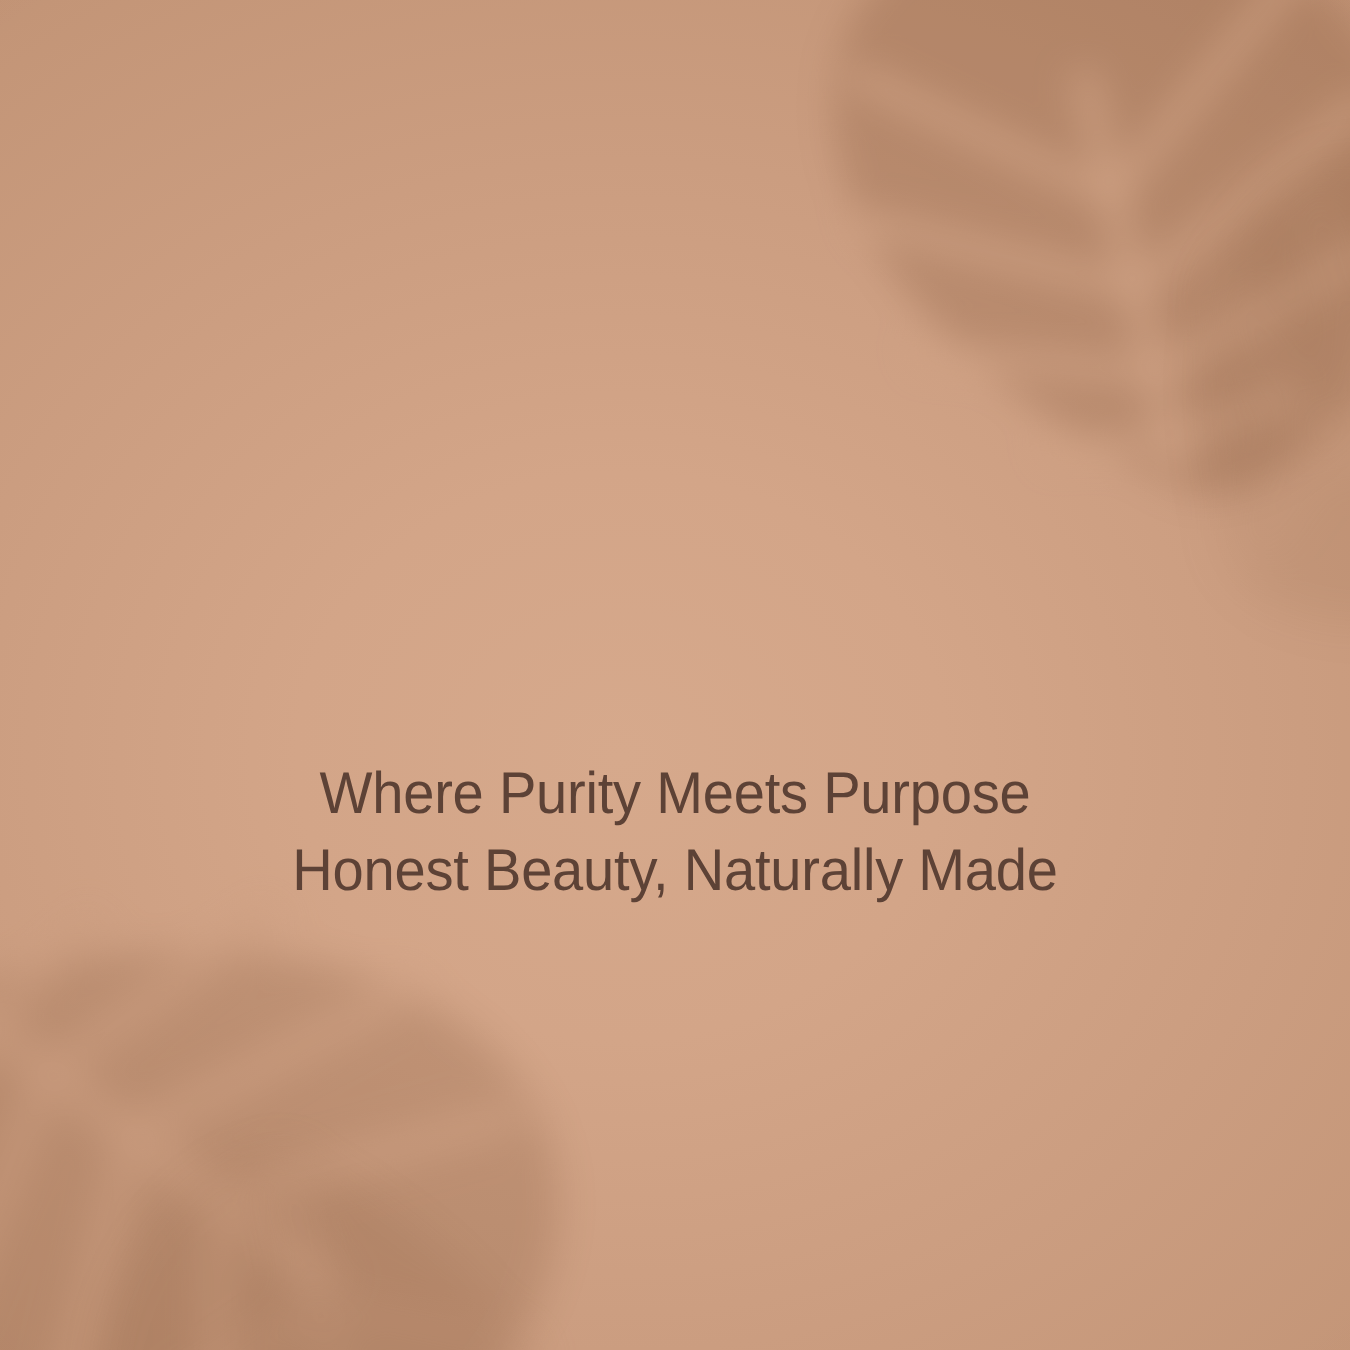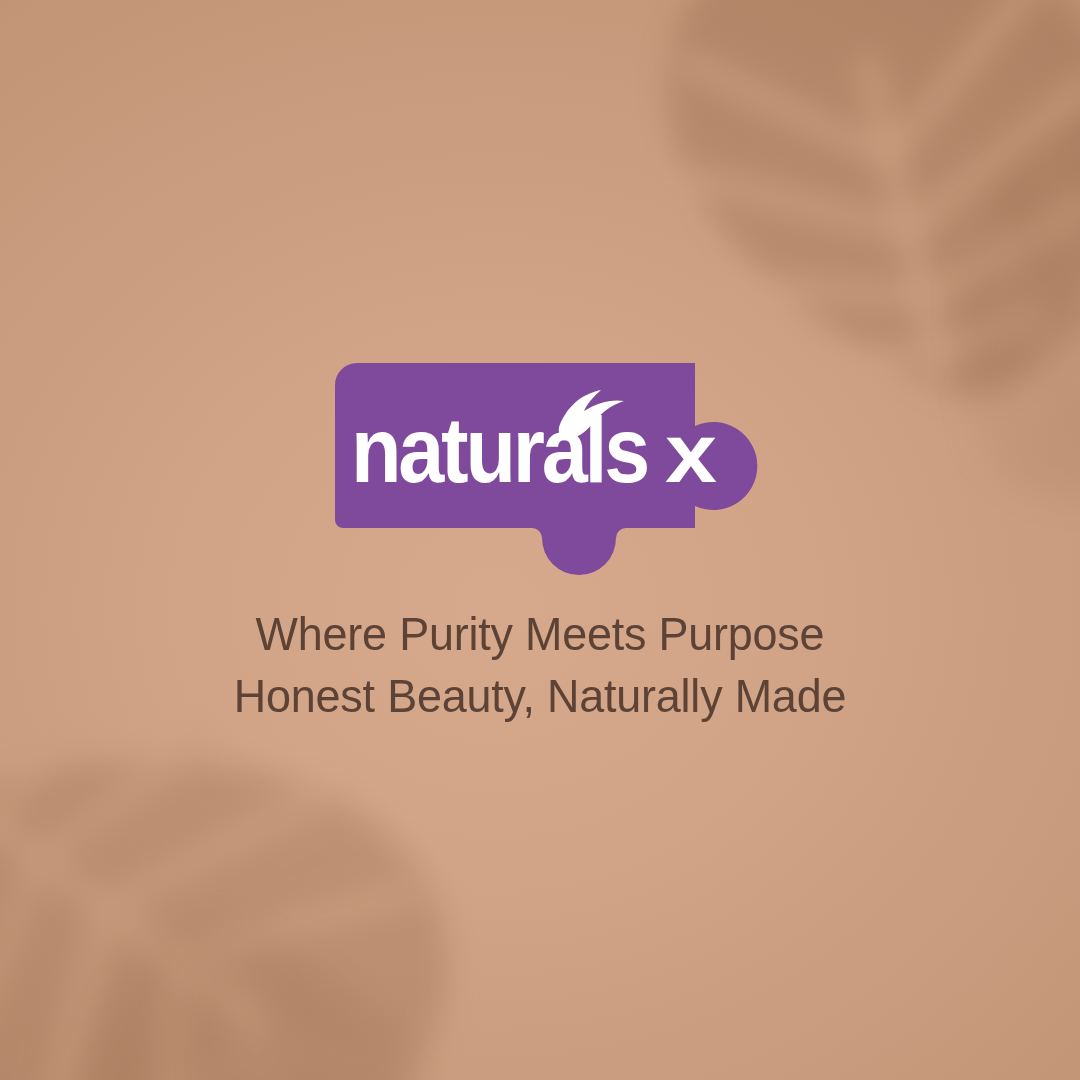--- a/index.html
+++ b/index.html
@@ -193,77 +193,19 @@
         <path d="M196 196 L318 110" stroke-width="11"></path>
         <path d="M198 250 L340 192" stroke-width="11"></path>
         <path d="M196 196 L80 110" stroke-width="11"></path>
         <path d="M198 250 L62 192" stroke-width="11"></path>
       </g>
     </svg>
   </div>
 
   <div class="bg-vignette"></div>
 
-  <div class="badge-wrap">
-    <svg viewBox="0 0 425 207" aria-hidden="true">
-      <defs>
-        <clipPath id="badgeClip">
-          <path d="
-            M 22 0
-            L 360 0
-            L 360 63
-            A 44 44 0 1 1 360 143
-            L 360 165
-            L 291 165
-            A 10 10 0 0 0 281 175
-            A 37 37 0 1 1 207 175
-            A 10 10 0 0 0 197 165
-            L 8 165
-            A 8 8 0 0 1 0 157
-            L 0 22
-            A 22 22 0 0 1 22 0
-            Z"></path>
-        </clipPath>
-      </defs>
-
-      <path d="
-            M 22 0
-            L 360 0
-            L 360 63
-            A 44 44 0 1 1 360 143
-            L 360 165
-            L 291 165
-            A 10 10 0 0 0 281 175
-            A 37 37 0 1 1 207 175
-            A 10 10 0 0 0 197 165
-            L 8 165
-            A 8 8 0 0 1 0 157
-            L 0 22
-            A 22 22 0 0 1 22 0
-            Z" fill="#7f4a9c"></path>
-
-      <g clip-path="url(#badgeClip)">
-
-        <path d="M224.5 62.5
-                 C 232 44 246 31 266 27
-                 C 258 34 252 41 249 48
-                 C 262 40 276 36 289 38
-                 C 276 42 266 50 258 60
-                 C 250 70 241 76 232 76
-                 C 226 76 222 70 224.5 62.5 Z" fill="#ffffff"></path>
-
-        <text x="16" y="119" font-family="'Liberation Sans', sans-serif" font-size="92" font-weight="700" letter-spacing="-3.6" fill="#ffffff" textLength="296" lengthAdjust="spacingAndGlyphs">naturals</text>
-
-        <text x="330" y="119" font-family="'Liberation Sans', sans-serif" font-size="84" font-weight="700" fill="#ffffff" textLength="52" lengthAdjust="spacingAndGlyphs">x</text>
-      </g>
-    </svg>
-
-    <div class="wordmark-layer">
-      
-    </div>
-  </div>
 
   <div class="tagline">
     <span class="tagline-line">Where Purity Meets Purpose</span>
     <span class="tagline-line">Honest Beauty, Naturally Made</span>
   </div>
 
 </div>
 
 </body></html>

